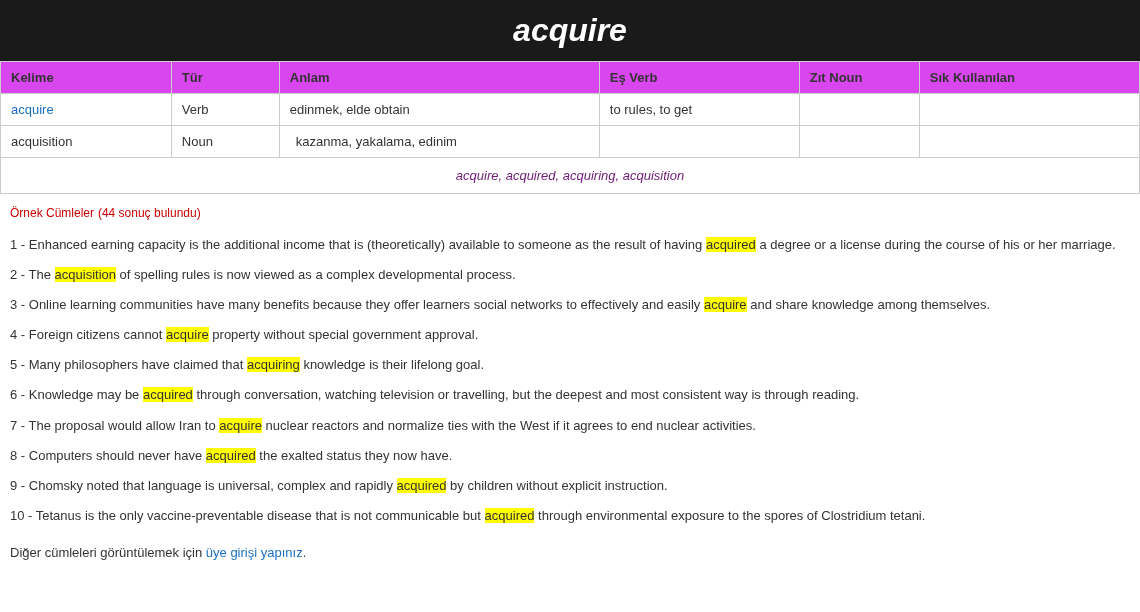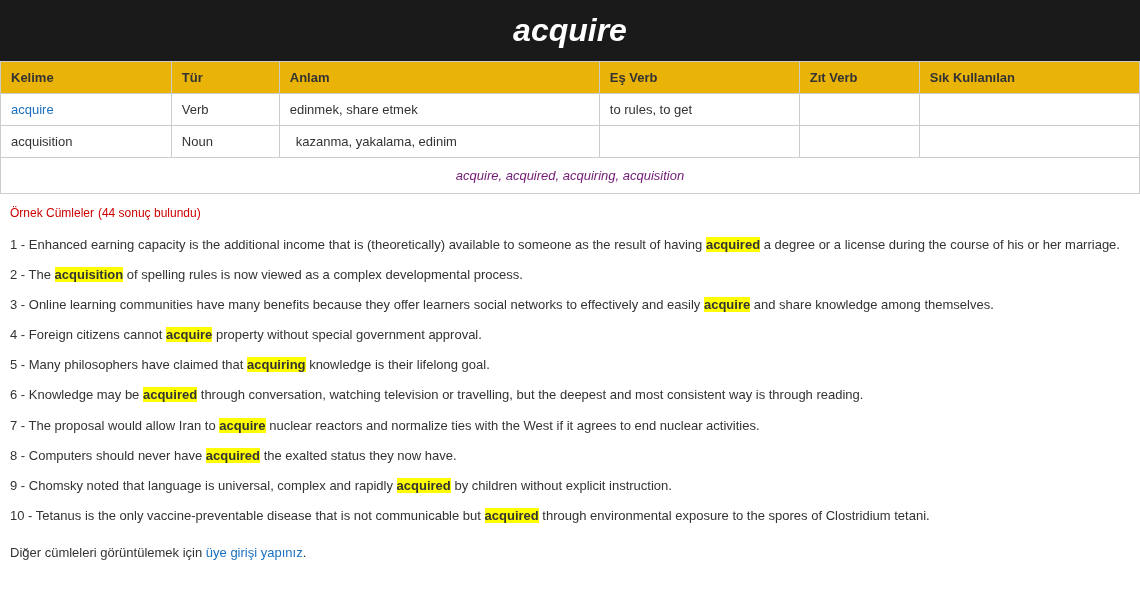--- a/index.html
+++ b/index.html
@@ -16,21 +16,21 @@
       color: #fff;
       font-style: italic;
     }
 
     #dict-table {
       width: 100%;
       border-collapse: collapse;
       border: 1px solid #ccc;
     }
     #dict-table th {
-      background: #eab308;
+      background: #d946ef;
       border: 1px solid #ccc;
       padding: 8px 10px;
       text-align: left;
       font-weight: bold;
       font-size: 13px;
     }
     #dict-table td {
       border: 1px solid #ccc;
       padding: 8px 10px;
       font-size: 13px;
@@ -65,21 +65,21 @@
       font-size: 12px;
     }
 
     .sentence {
       padding: 4px 0;
       line-height: 1.7;
       font-size: 13px;
     }
     .highlight {
       background: #ffff00;
-      font-weight: bold;
+      font-weight: normal;
     }
 
     #footer-note {
       padding: 14px 10px 10px 10px;
       font-size: 13px;
       color: #333;
     }
     #footer-note a {
       color: #1a6fbf;
       text-decoration: none;
@@ -92,29 +92,29 @@
   <h1>acquire</h1>
 </div>
 
 <table id="dict-table">
   <thead>
     <tr>
       <th>Kelime</th>
       <th>Tür</th>
       <th>Anlam</th>
       <th>Eş Verb</th>
-      <th>Zıt Verb</th>
+      <th>Zıt Noun</th>
       <th>Sık Kullanılan</th>
     </tr>
   </thead>
   <tbody id="dict-body">
   <tr>
         <td><a href="#" class="word-link">acquire</a></td>
         <td>Verb</td>
-        <td style="width: 320px;">edinmek, share etmek</td>
+        <td style="width: 320px;">edinmek, elde obtain</td>
         <td style="width: 200px;">to rules, to get</td>
         <td style="width: 120px;"></td>
         <td></td>
       </tr>
       <tr>
         <td>acquisition</td>
         <td>Noun</td>
         <td style="width: 320px; padding-left: 16px;">kazanma, yakalama, edinim</td>
         <td style="width: 200px;"></td>
         <td style="width: 120px;"></td>

